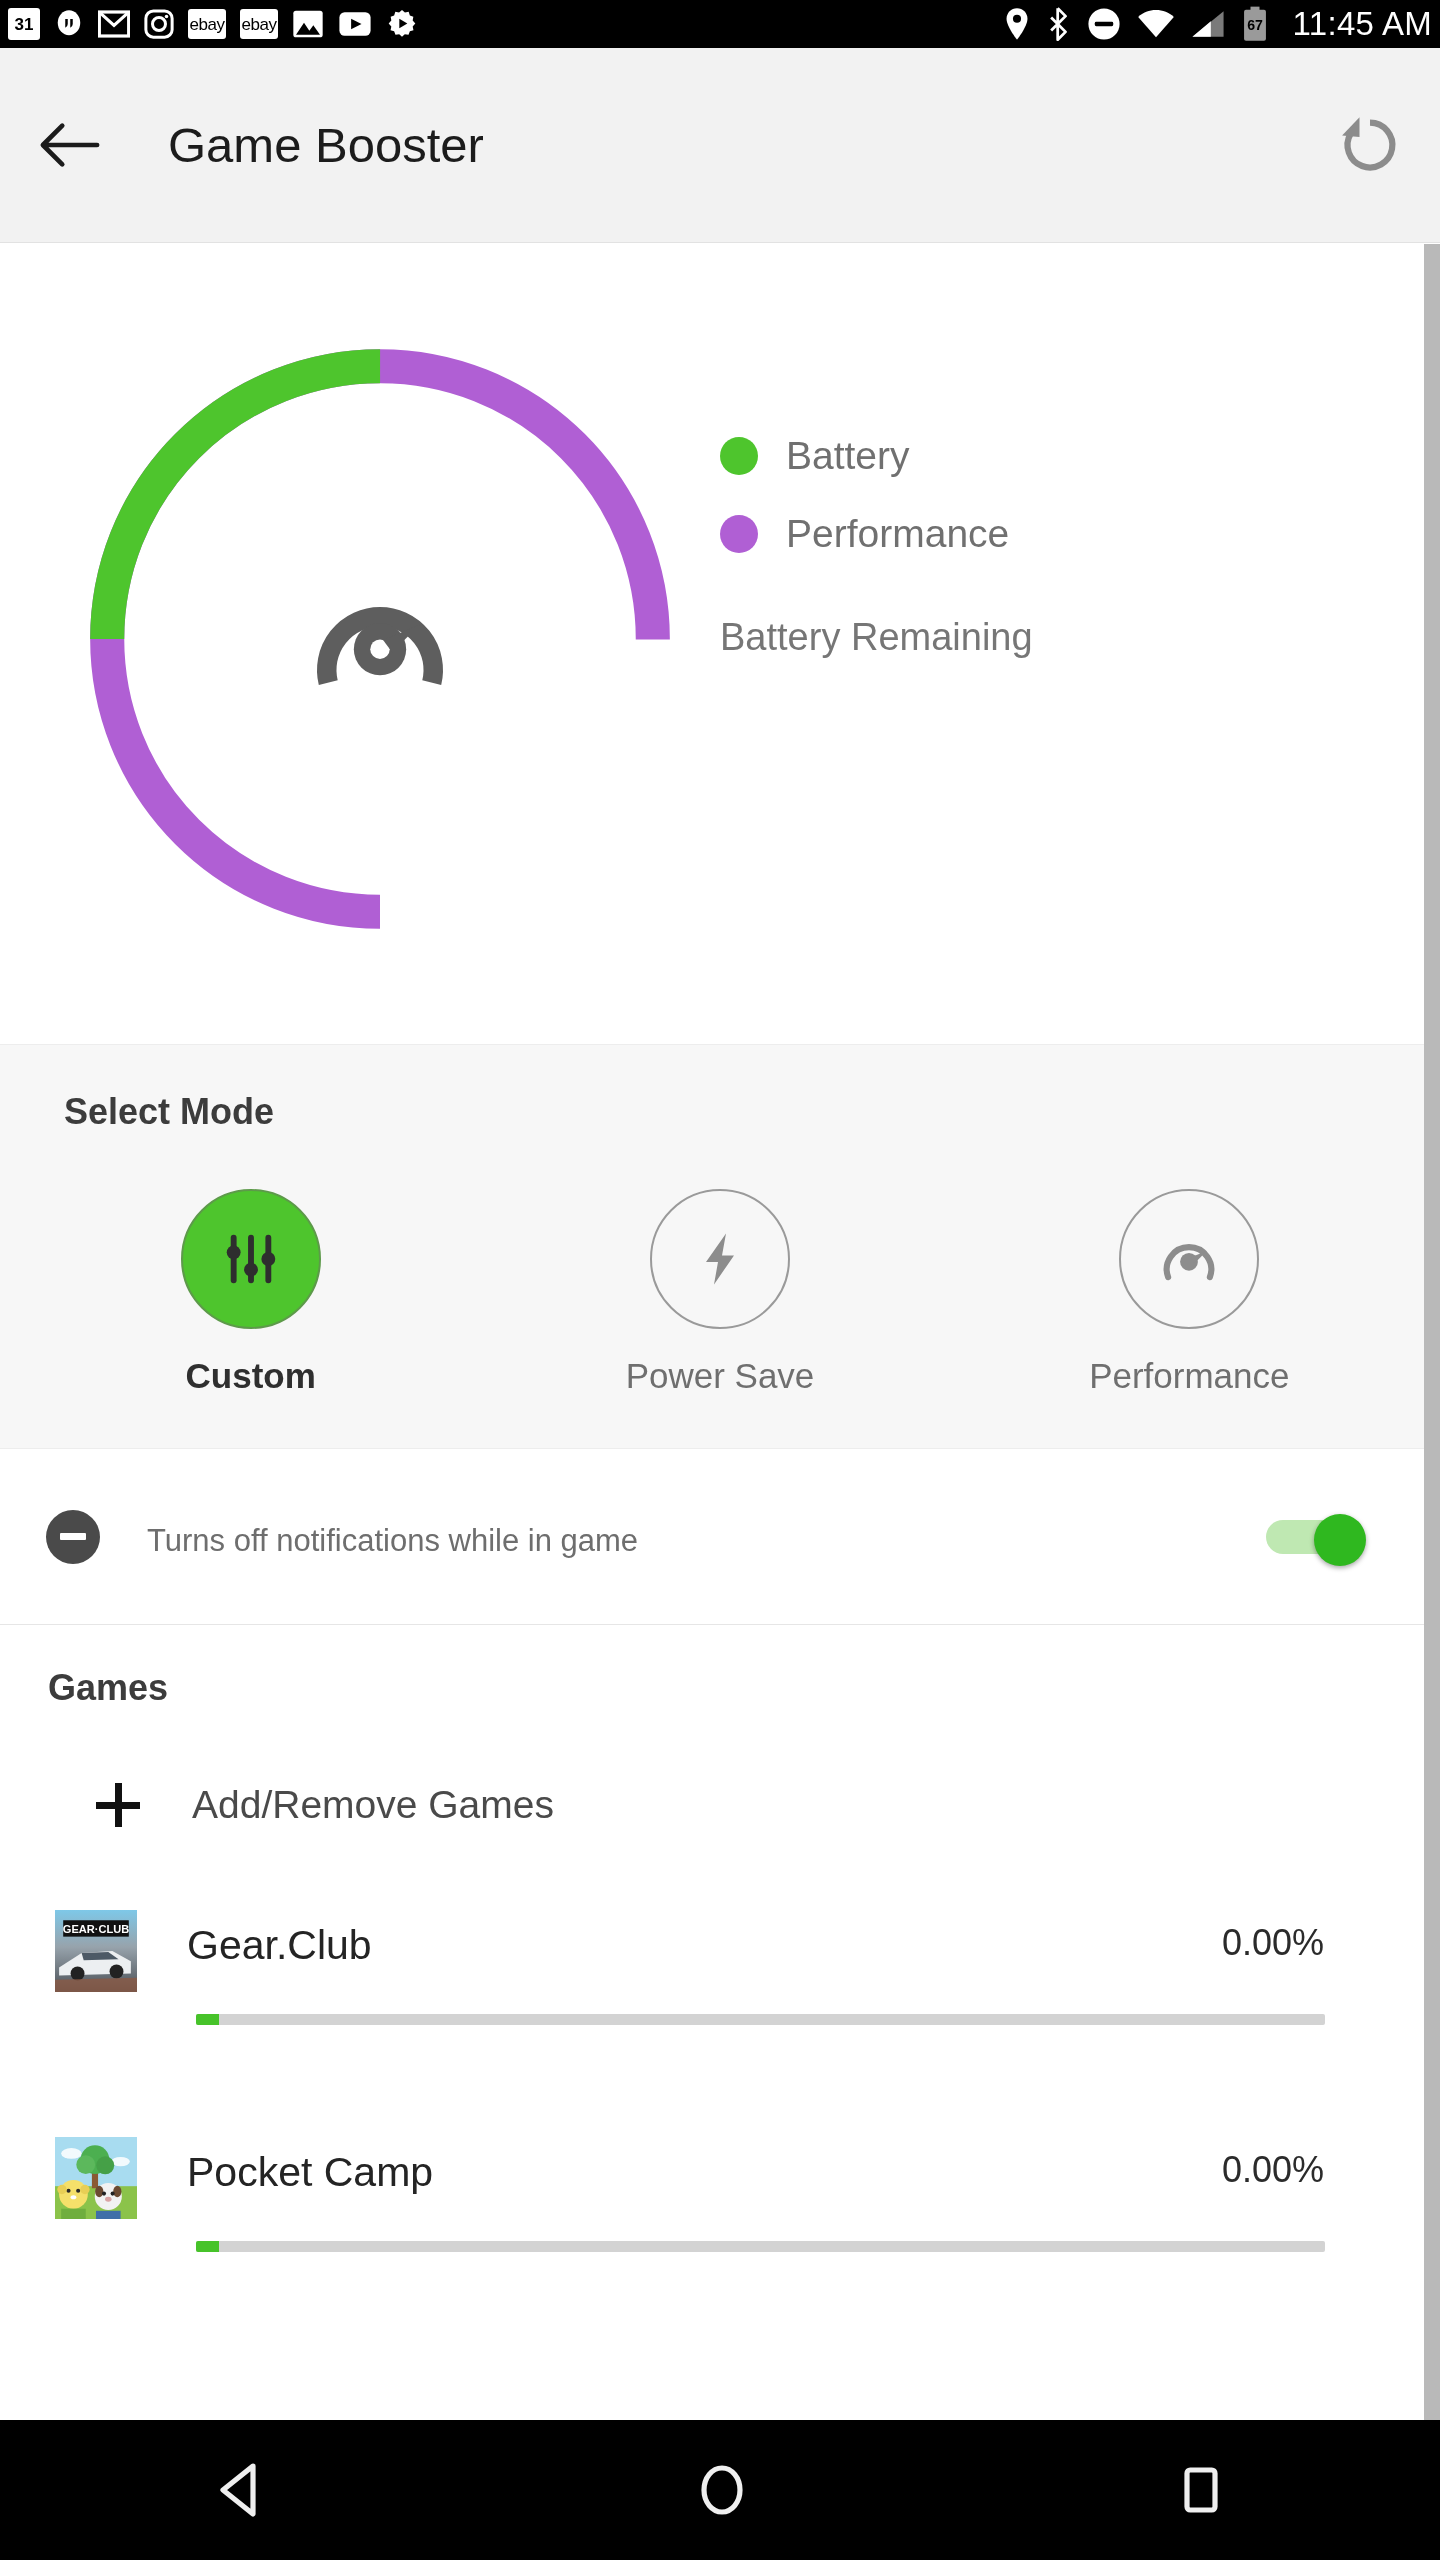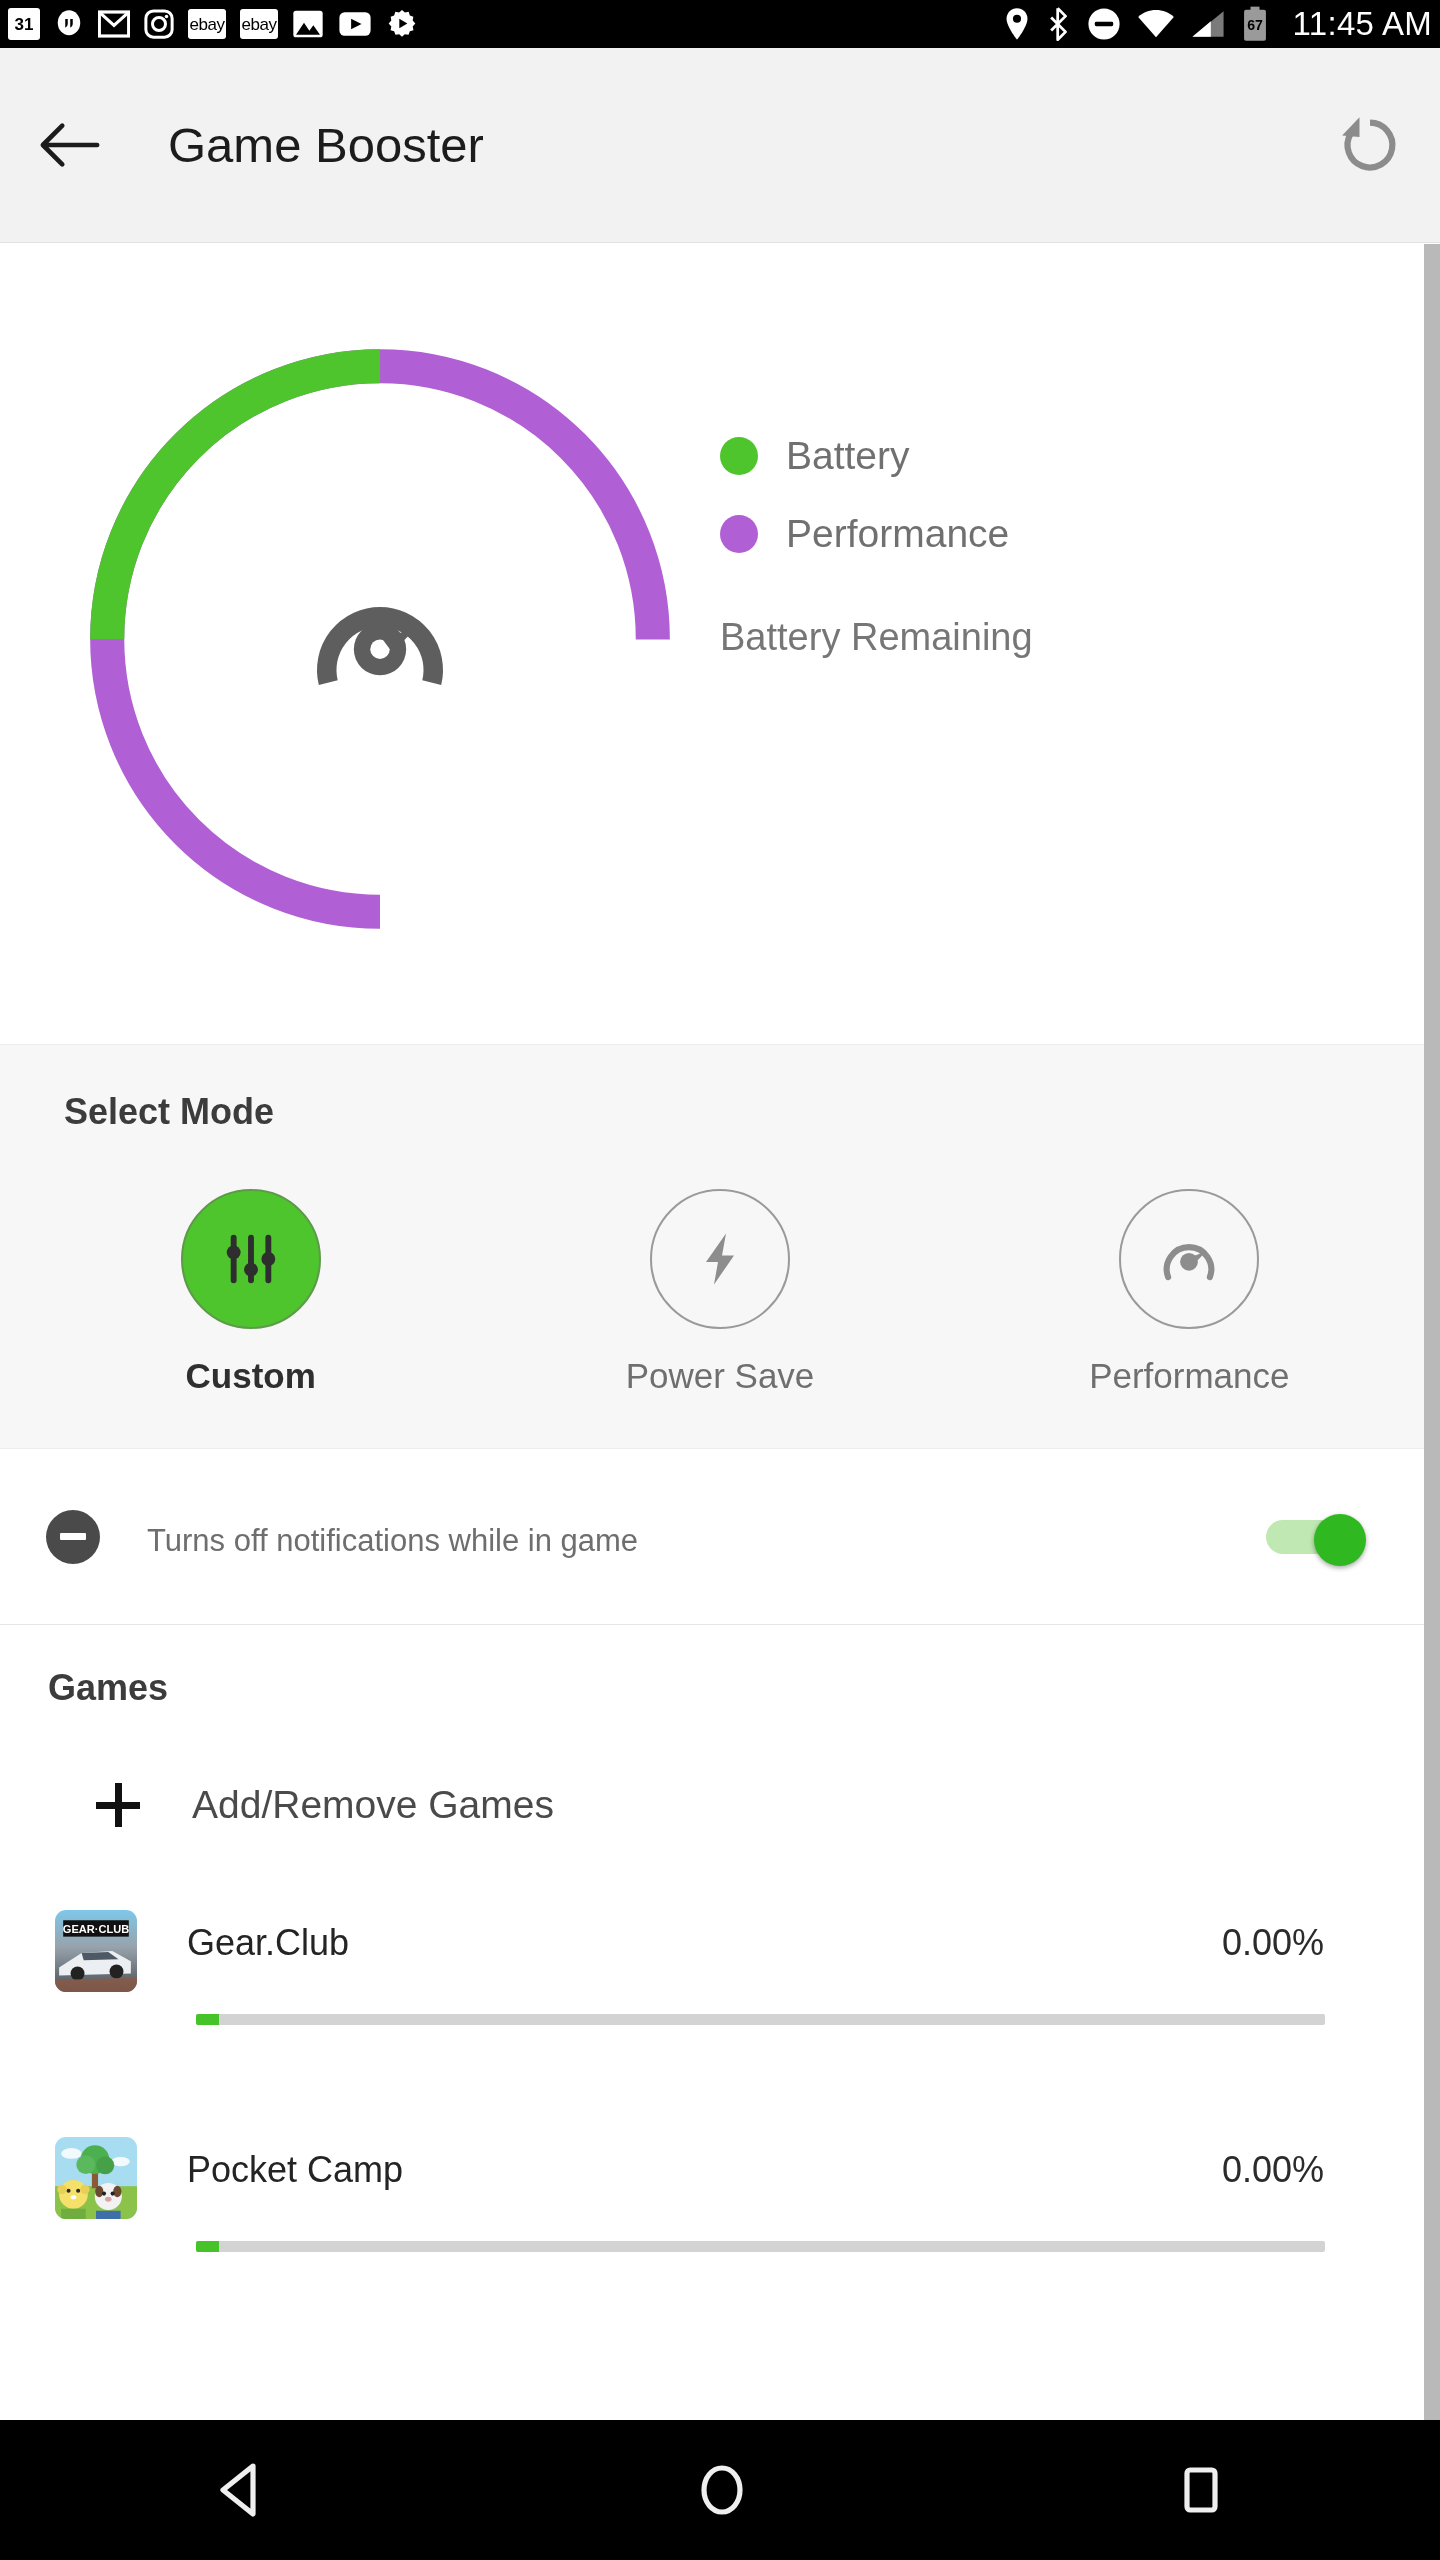--- a/index.html
+++ b/index.html
@@ -132,24 +132,24 @@
   .plus:before,.plus:after{
     content:""; position:absolute; background:#111;
   }
   .plus:before{ left:0; top:19px; width:44px; height:7px; }
   .plus:after{ left:19px; top:0; width:7px; height:44px; }
   .addrow-label{ margin-left:52px; font-size:39px; color:#4a4a4a; }
 
   .game-row{ position:relative; height:227px; padding:0 0 0 55px; }
   .game-top{ display:flex; align-items:flex-start; padding-top:38px; }
   .game-icon{
-    width:82px;height:82px;border-radius:11px;flex:none;overflow:hidden;
+    width:82px;height:82px;border-radius:0;flex:none;overflow:hidden;
     position:relative;
   }
-  .game-name{ margin-left:50px; font-size:36px; color:#242424; margin-top:12px; flex:1; }
+  .game-name{ margin-left:50px; font-size:41px; color:#242424; margin-top:12px; flex:1; }
   .game-pct{ font-size:36px; color:#2b2b2b; margin-right:100px; margin-top:12px; }
   .game-bar{
     position:absolute; left:196px; right:99px; top:142px;
     height:11px; background:#d3d3d3; border-radius:2px; overflow:hidden;
   }
   .game-bar-fill{ height:11px; background:#47c32a; }
 
   
   .navbar{
     position:absolute; bottom:0; left:0; width:1440px; height:140px;

